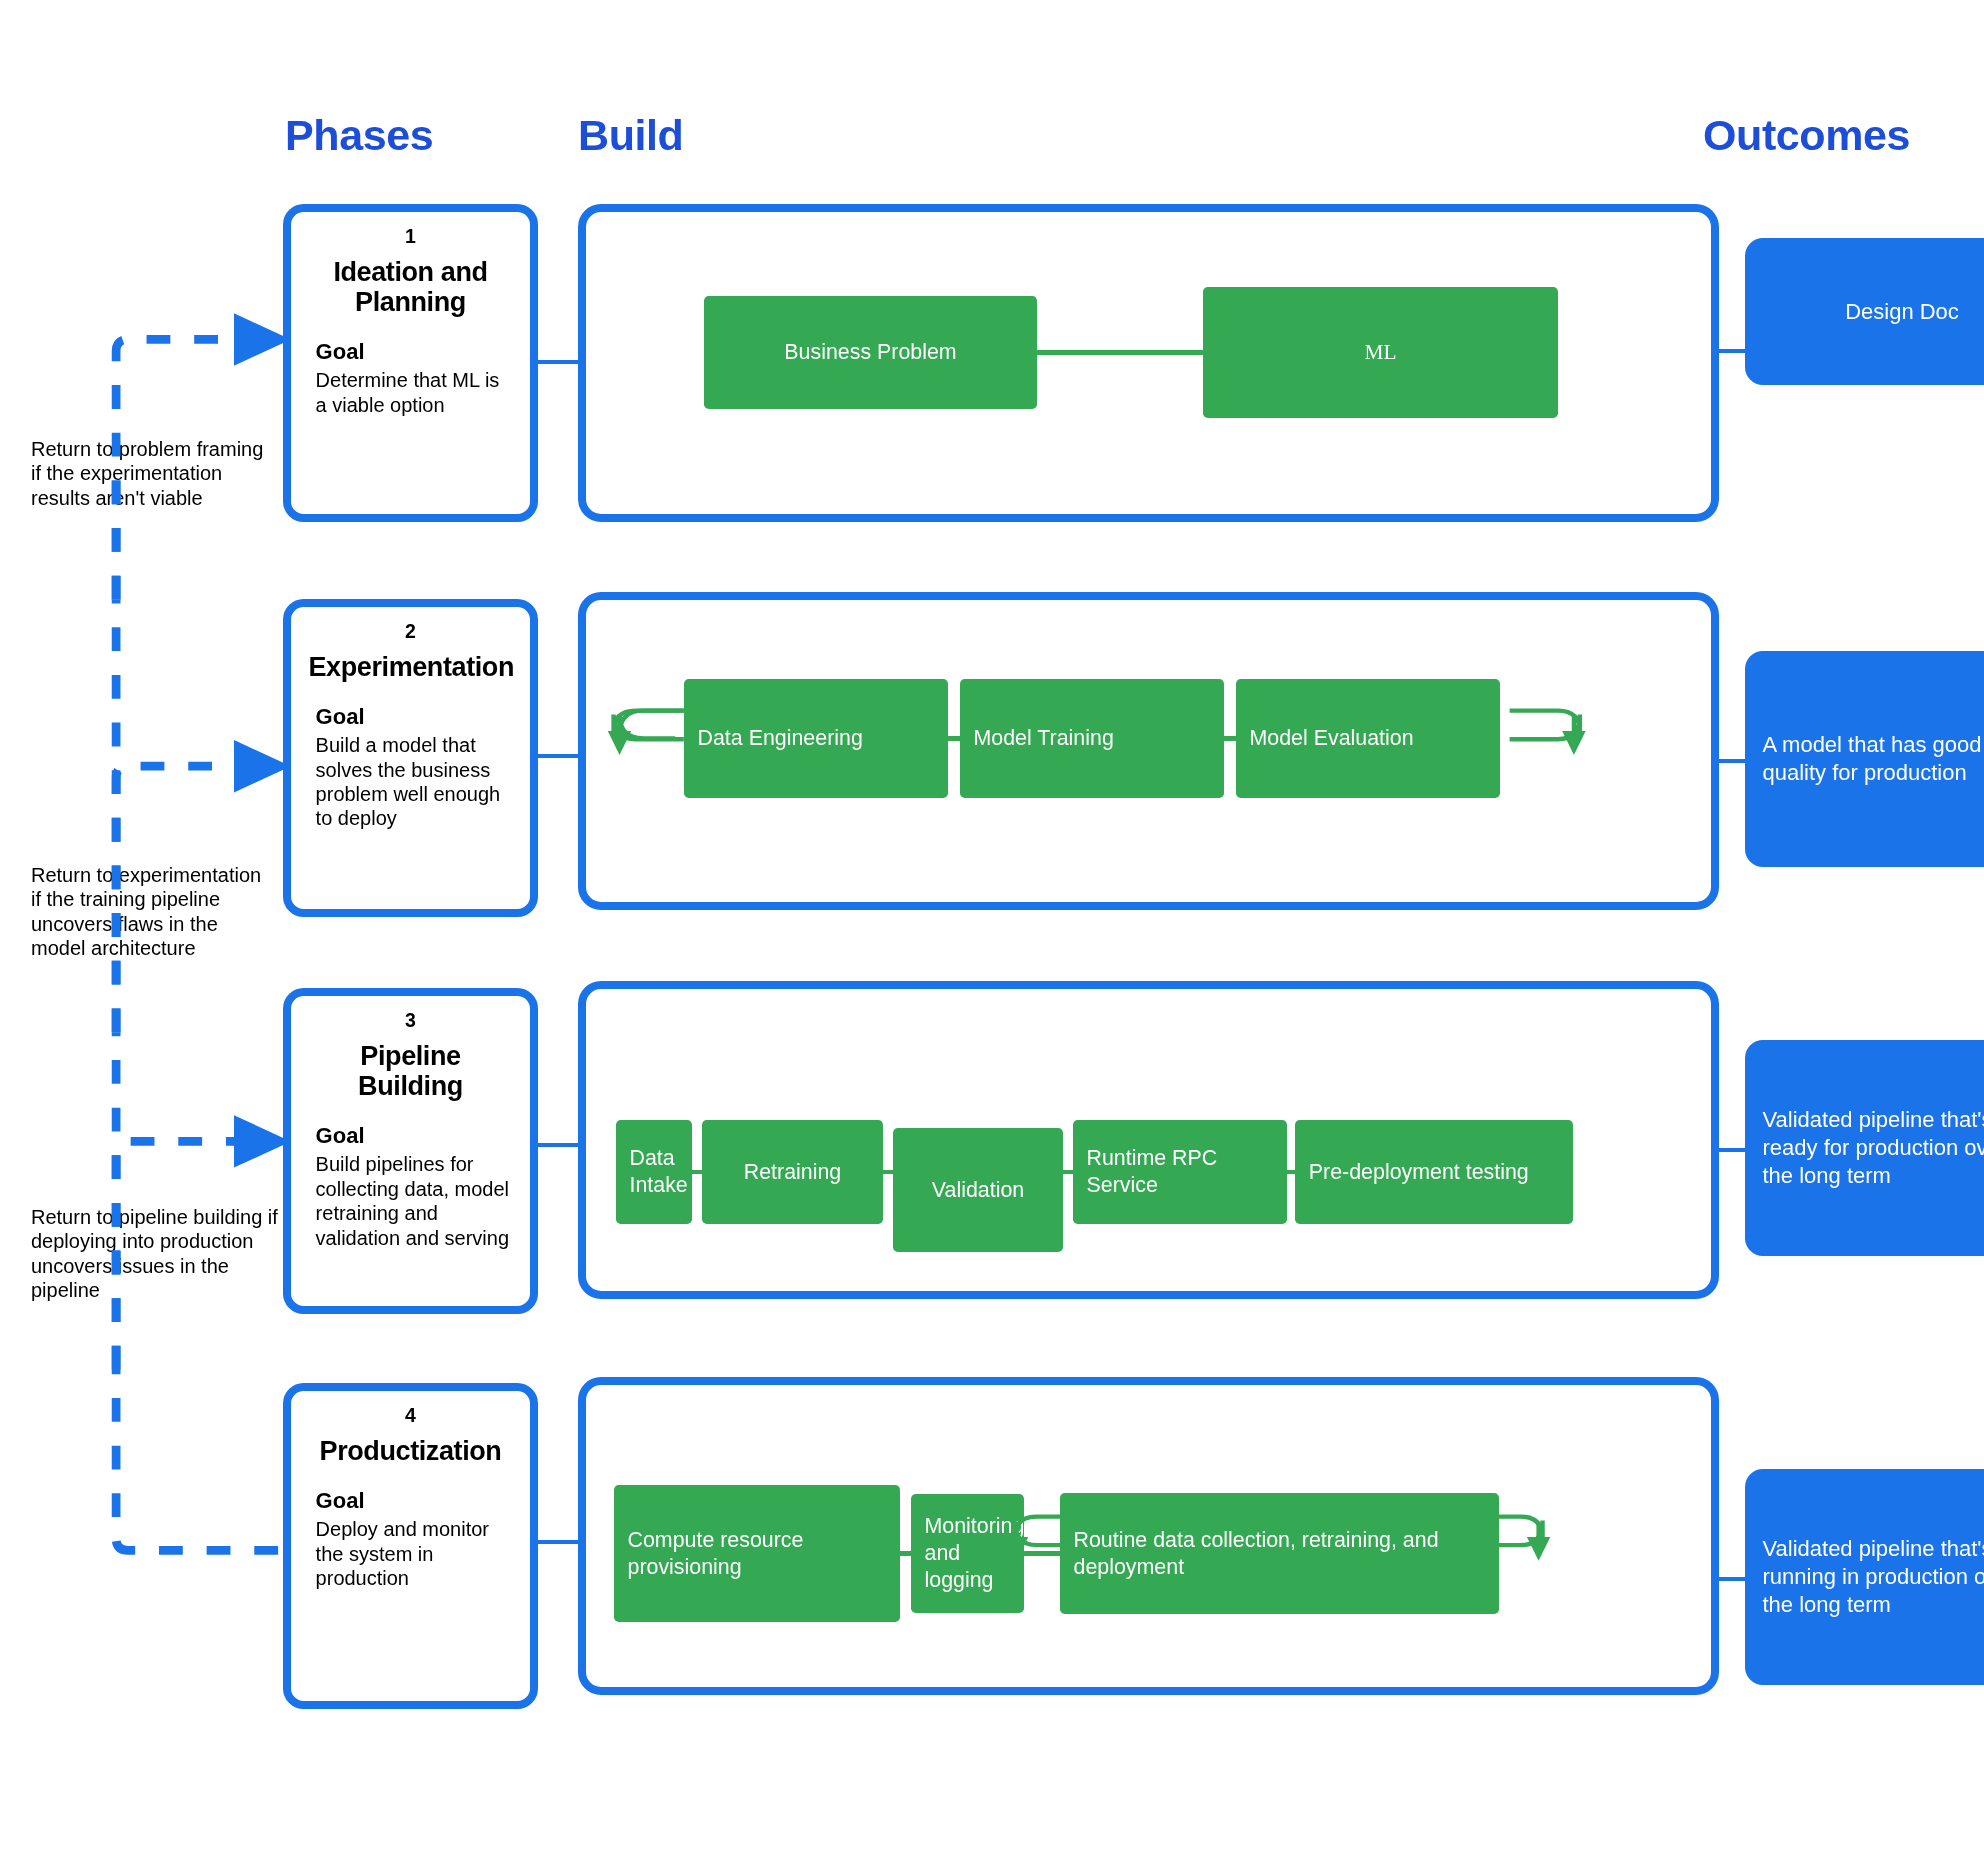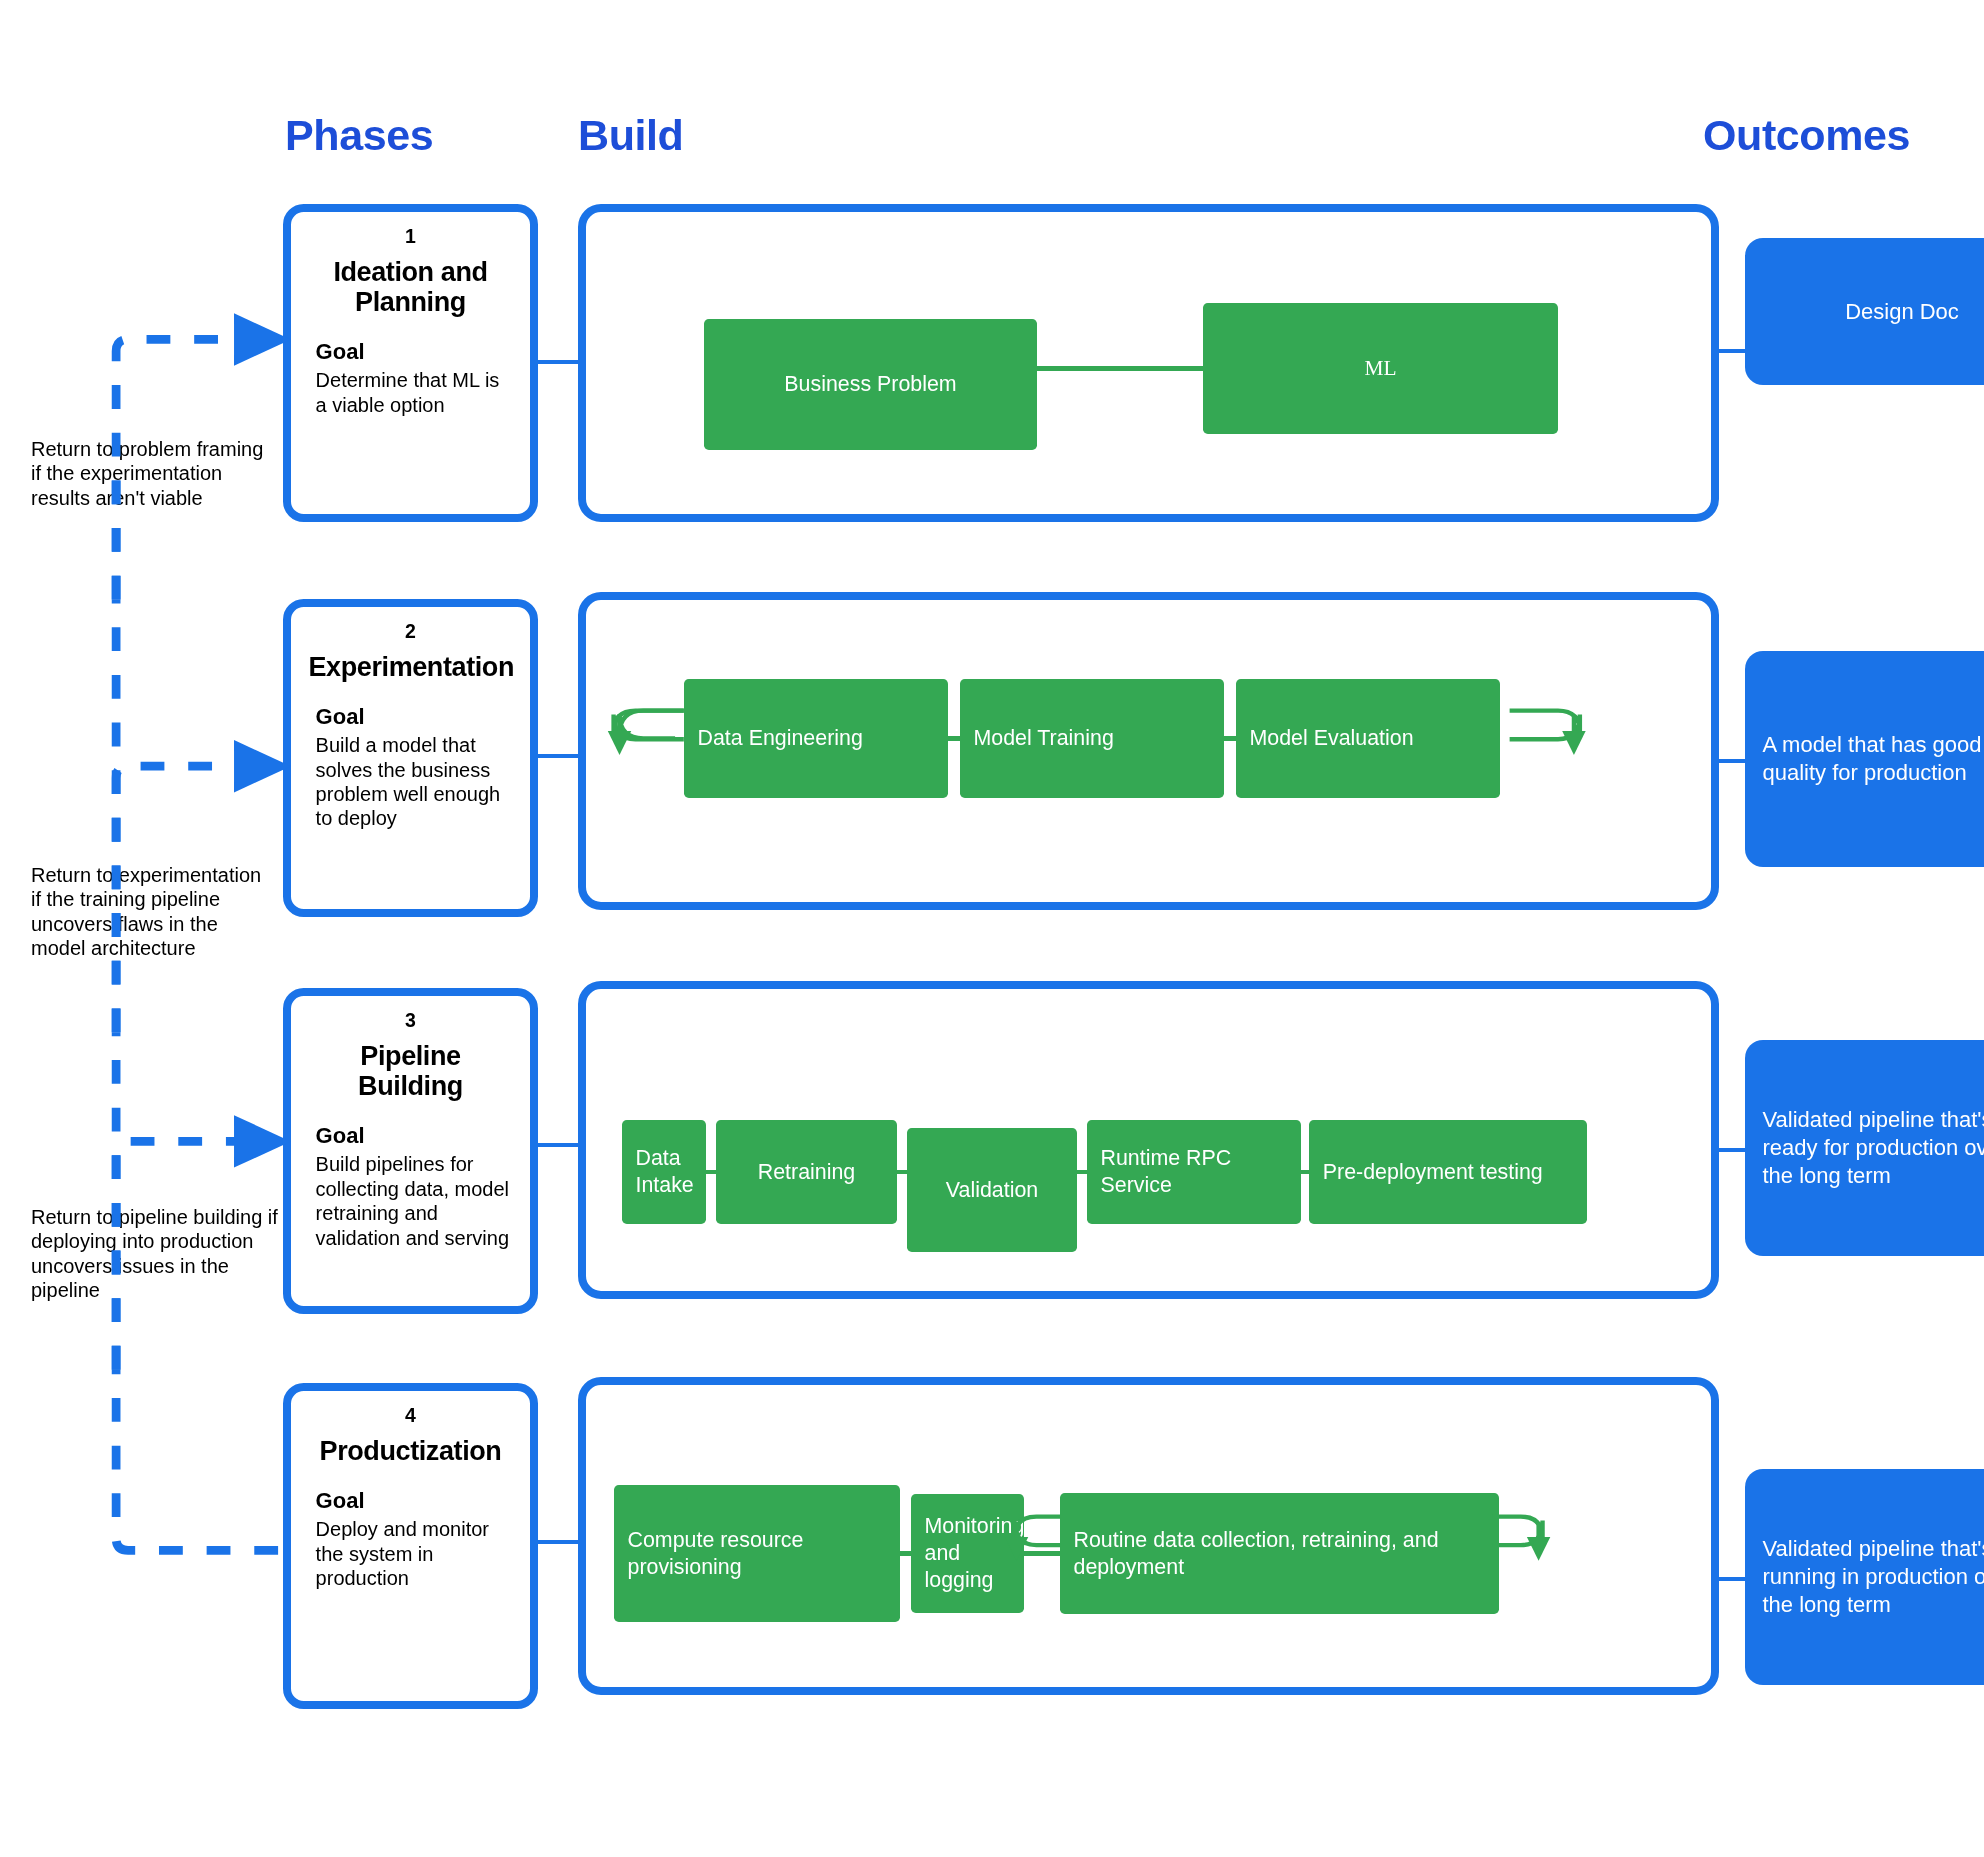--- a/index.html
+++ b/index.html
@@ -155,21 +155,21 @@
   <div class="phase-card" style="top:204px; height:318px;">
     <div class="phase-num">1</div>
     <div class="phase-title">Ideation and Planning</div>
     <div class="goal-label">Goal</div>
     <div class="goal-text">Determine that ML is a viable option</div>
   </div>
 
   <div class="tasks-panel" style="top:204px; height:318px;"></div>
 
   <div class="green-row" style="left:704px; top:287px;">
-    <div class="green-box center" style="width:333px; height:131px;margin-top:32px;">Business Problem</div>
+    <div class="green-box center" style="width:333px; height:113px;">Business Problem</div>
     <div class="green-link" style="width:166px;"></div>
     <div class="green-box center" style="width:355px; height:131px;font-family:Liberation Serif, serif;">ML</div>
   </div>
 
   <div class="outcome-box center" style="left:1745px; top:238px; width:314px; height:147px;">Design Doc</div>
 
   <div class="phase-card" style="top:599px; height:318px;">
     <div class="phase-num">2</div>
     <div class="phase-title">Experimentation</div>
     <div class="goal-label">Goal</div>
@@ -191,21 +191,21 @@
   <div class="phase-card" style="top:988px; height:326px;">
     <div class="phase-num">3</div>
     <div class="phase-title">Pipeline Building</div>
     <div class="goal-label">Goal</div>
     <div class="goal-text">Build pipelines for collecting data, model retraining and validation and serving</div>
   </div>
 
   <div class="tasks-panel" style="top:981px; height:318px;"></div>
 
   <div class="green-row" style="left:616px; top:1092px;">
-    <div class="green-box" style="width:84px; height:104px;margin-left:6px;">Data Intake</div>
+    <div class="green-box" style="width:76px; height:104px;">Data Intake</div>
     <div class="green-link" style="width:10px;"></div>
     <div class="green-box center" style="width:181px; height:104px;">Retraining</div>
     <div class="green-link" style="width:10px;"></div>
     <div class="green-box center" style="width:170px; height:124px;margin-top:36px;">Validation</div>
     <div class="green-link" style="width:10px;"></div>
     <div class="green-box" style="width:214px; height:104px;">Runtime RPC Service</div>
     <div class="green-link" style="width:8.3px;"></div>
     <div class="green-box" style="width:278px; height:104px;">Pre-deployment testing</div>
   </div>
 

